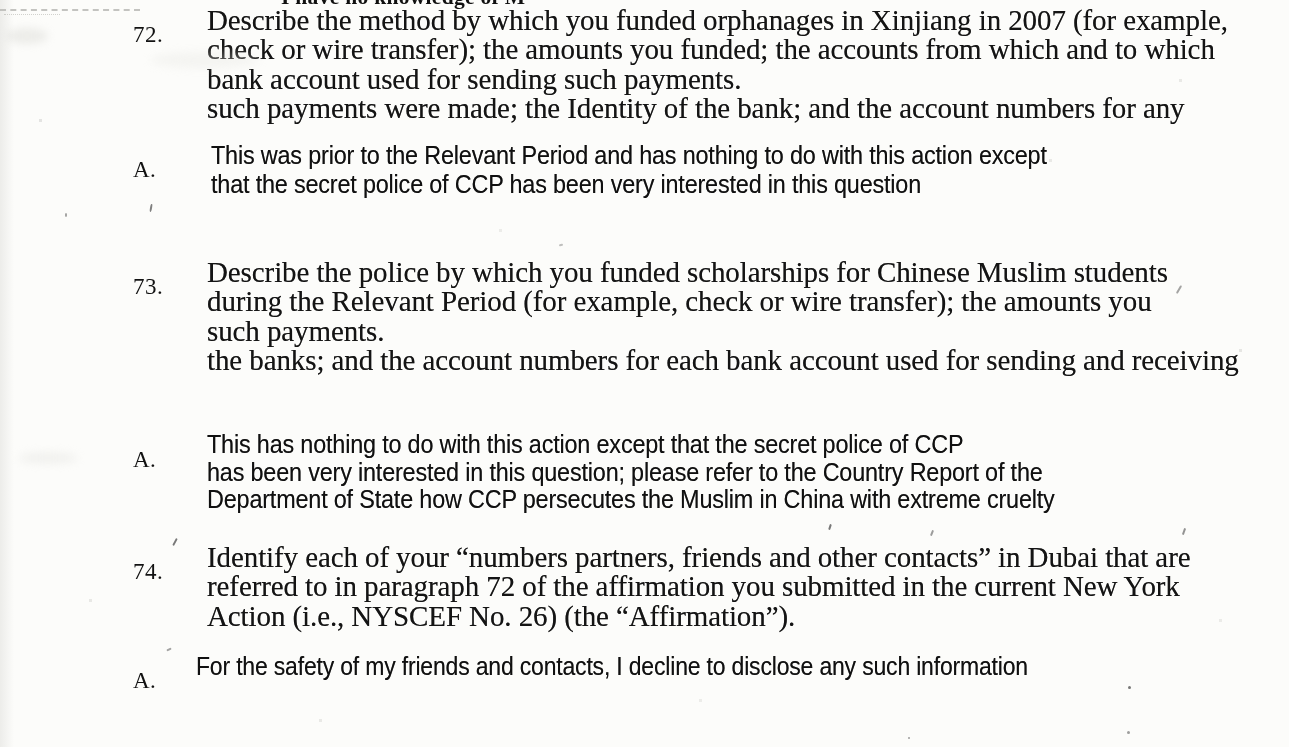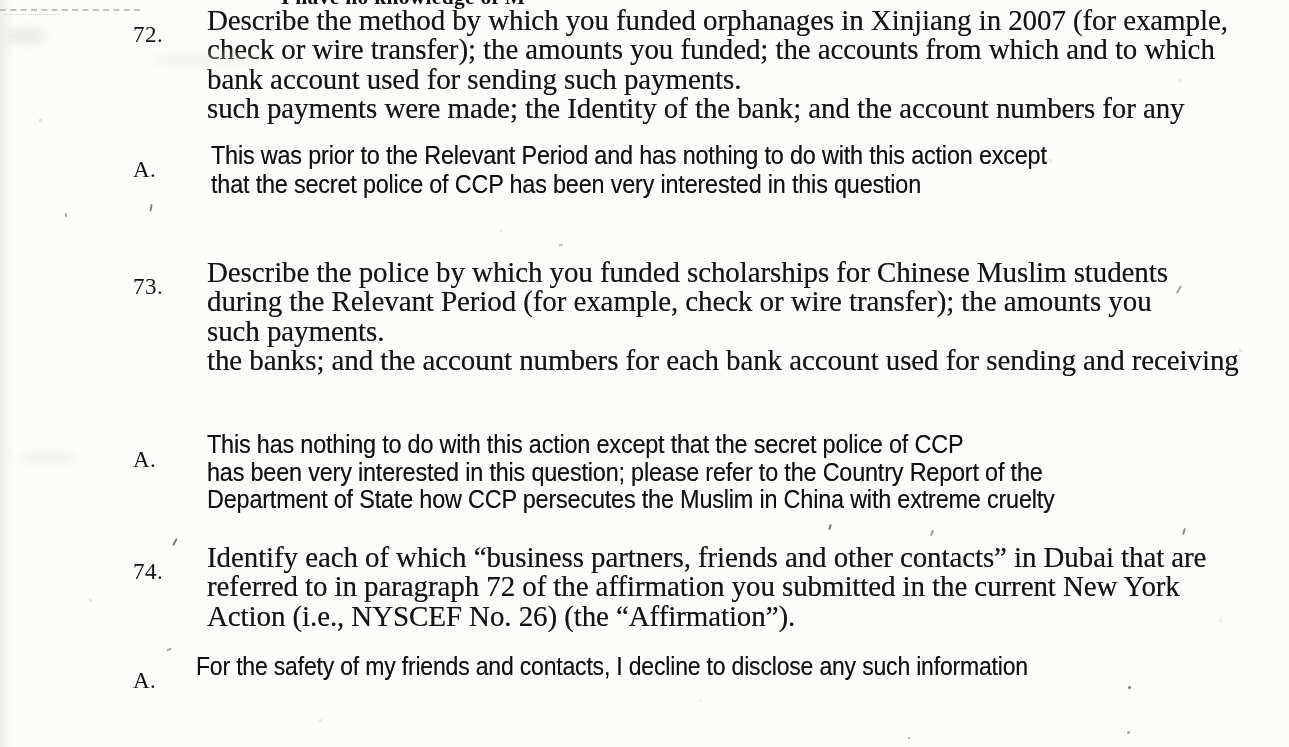--- a/index.html
+++ b/index.html
@@ -178,21 +178,21 @@
     <div class="lines">
       <div class="line">This has nothing to do with this action except that the secret police of CCP</div>
       <div class="line">has been very interested in this question; please refer to the Country Report of the</div>
       <div class="line">Department of State how CCP persecutes the Muslim in China with extreme cruelty</div>
     </div>
   </div>
 
   <div class="block question q74">
     <span class="label">74.</span>
     <div class="lines">
-      <div class="line">Identify each of which “business partners, friends and other contacts” in Dubai that are</div>
+      <div class="line">Identify each of your “numbers partners, friends and other contacts” in Dubai that are</div>
       <div class="line">referred to in paragraph 72 of the affirmation you submitted in the current New York</div>
       <div class="line">Action (i.e., NYSCEF No. 26) (the “Affirmation”).</div>
     </div>
   </div>
 
   <div class="block answer a3">
     <span class="label">A.</span>
     <div class="lines">
       <div class="line">For the safety of my friends and contacts, I decline to disclose any such information</div>
     </div>

